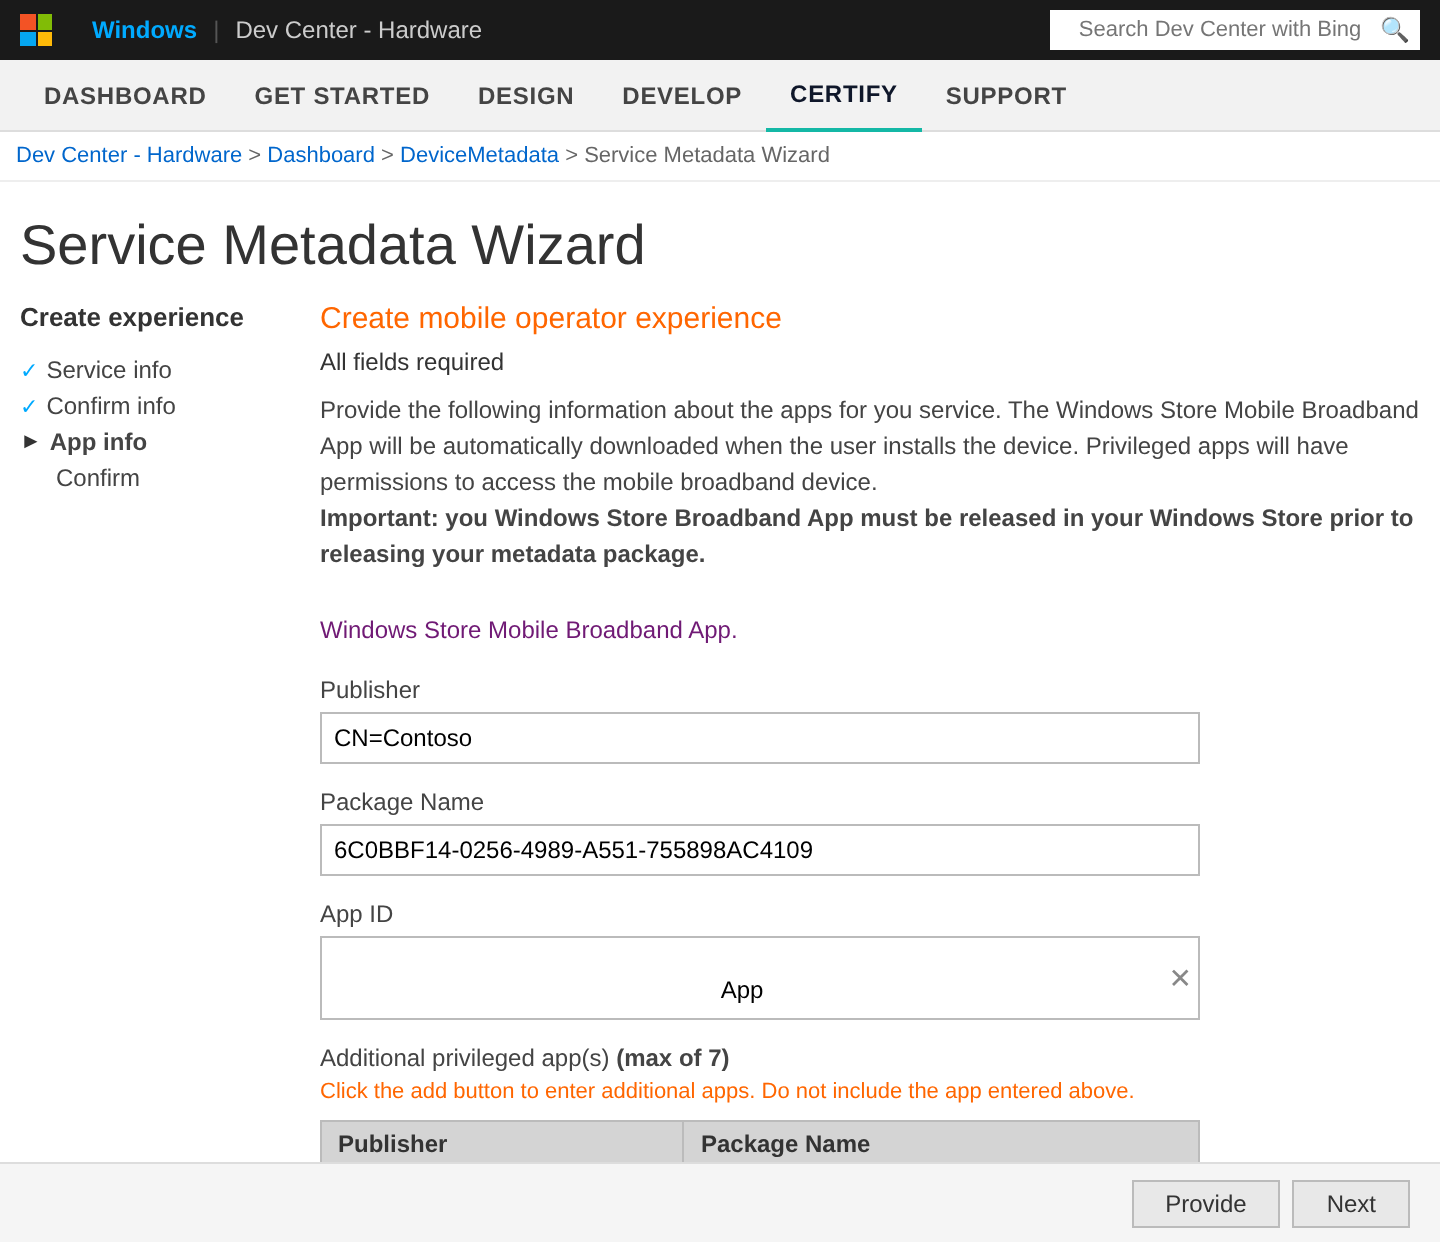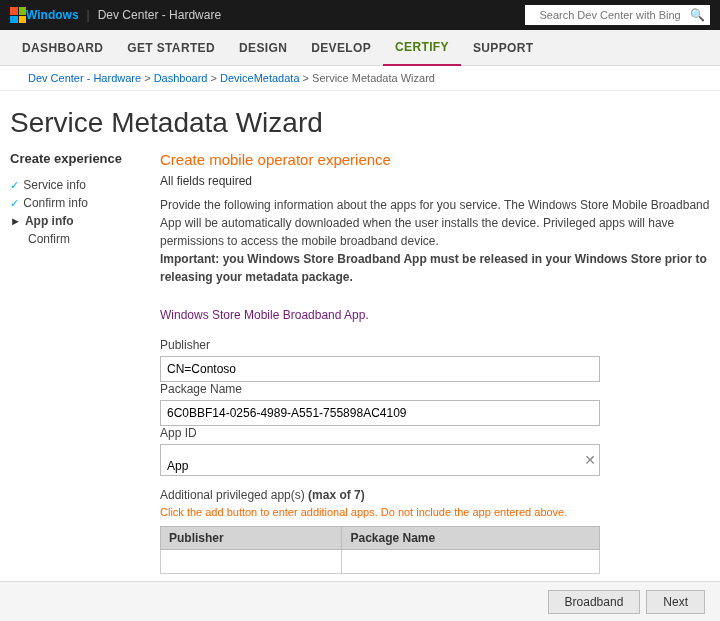--- a/index.html
+++ b/index.html
@@ -8,21 +8,21 @@
     
     #topbar {
       background: #1a1a1a;
       height: 30px;
       display: flex;
       align-items: center;
       padding: 0 10px;
       justify-content: space-between;
     }
     #topbar-left { display: flex; align-items: center; gap: 8px; }
-    #windows-logo { display: flex; align-items: center; gap: 0; }
+    #windows-logo { display: flex; align-items: center; gap: 20px; }
     .win-flag { width: 16px; height: 16px; display: grid; grid-template-columns: 1fr 1fr; gap: 1px; }
     .win-flag span { display: block; }
     .win-flag .r { background: #f35325; }
     .win-flag .g { background: #81bc06; }
     .win-flag .b { background: #05a6f0; }
     .win-flag .y { background: #ffba08; }
     #topbar-title { color: #ccc; font-size: 12px; }
     #topbar-sep { color: #555; font-size: 12px; }
     #topbar-search { display: flex; align-items: center; background: #fff; height: 20px; padding: 0 5px; }
     #topbar-search input { border: none; outline: none; font-size: 11px; color: #999; width: 160px; text-align: center; }
@@ -43,25 +43,25 @@
       height: 36px;
       display: flex;
       align-items: center;
       font-size: 12px;
       font-weight: 600;
       color: #444;
       cursor: pointer;
       text-transform: uppercase;
       letter-spacing: 0.03em;
     }
-    .nav-item.active { color: #4d7c0f; border-bottom: 2px solid #be185d; }
+    .nav-item.active { color: #0f172a; border-bottom: 2px solid #14b8a6; }
 
     
     #breadcrumb {
-      padding: 6px 28px;
+      padding: 6px 8px;
       font-size: 11px;
       color: #666;
       border-bottom: 1px solid #eee;
     }
     #breadcrumb a { color: #0066cc; text-decoration: none; }
 
     
     #page-title {
       font-size: 28px;
       font-weight: 200;
@@ -138,34 +138,36 @@
       color: #444;
       margin-bottom: 4px;
     }
     .field-input {
       width: 440px;
       height: 26px;
       border: 1px solid #bbb;
       padding: 0 6px;
       font-size: 12px;
       outline: none;
+      margin-bottom: 12px;
     }
 
     #app-id-container {
       position: relative;
       width: 440px;
       margin-bottom: 12px;
     }
     #app-id-input {
       width: 100%;
-      height: 32px;
+      height: 42px;
       border: 1px solid #bbb;
       padding: 12px 24px 0 6px;
       font-size: 12px;
       outline: none;
+      text-align: center;
     }
     #app-id-clear {
       position: absolute;
       right: 4px;
       top: 50%;
       transform: translateY(-50%);
       background: none;
       border: none;
       cursor: pointer;
       font-size: 14px;
@@ -357,15 +359,15 @@
       </tbody>
     </table>
 
     <div id="add-btn-container">
       <button id="add-button">Add</button>
     </div>
   </div>
 </div>
 
 <div id="bottom-nav">
-  <button class="nav-btn">Broadband</button>
+  <button class="nav-btn">Provide</button>
   <button class="nav-btn">Next</button>
 </div>
 
 </body></html>

